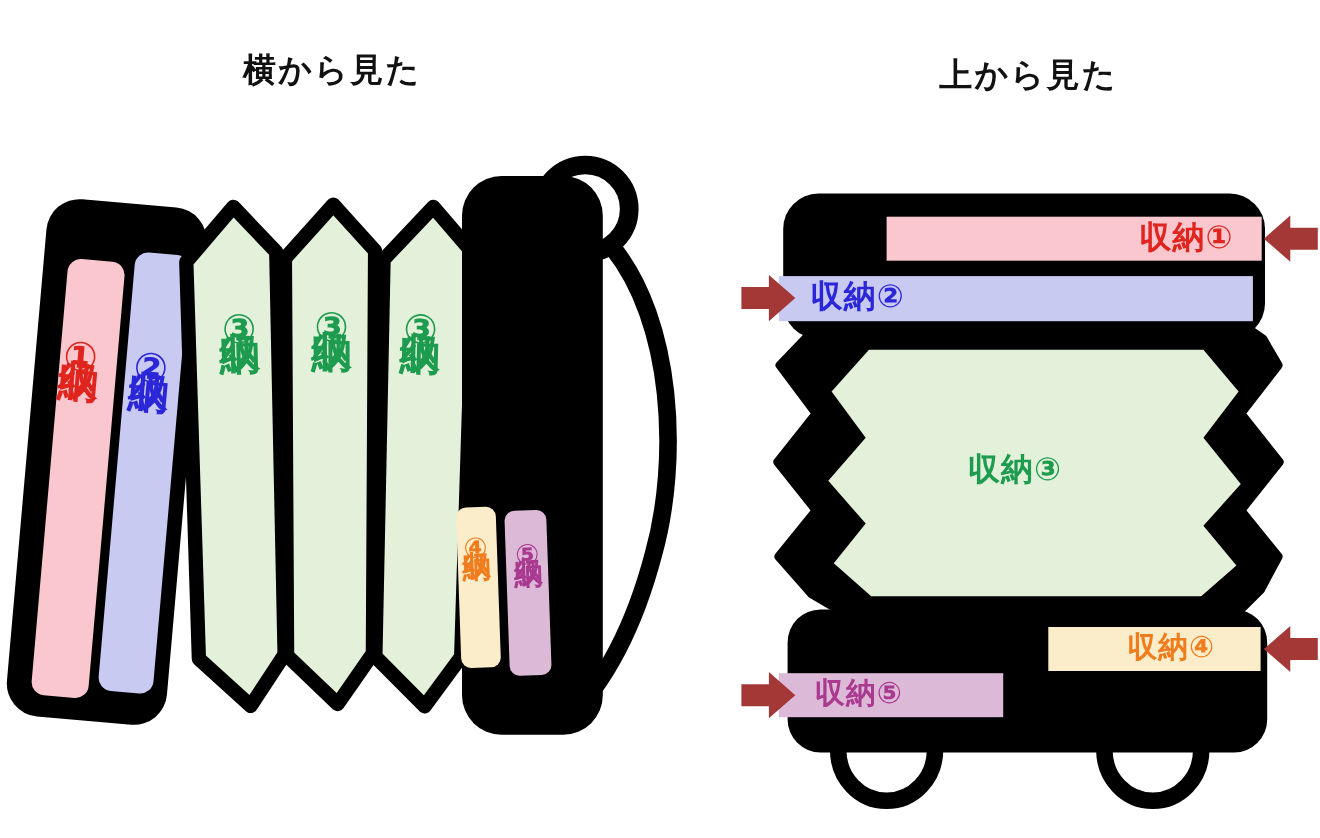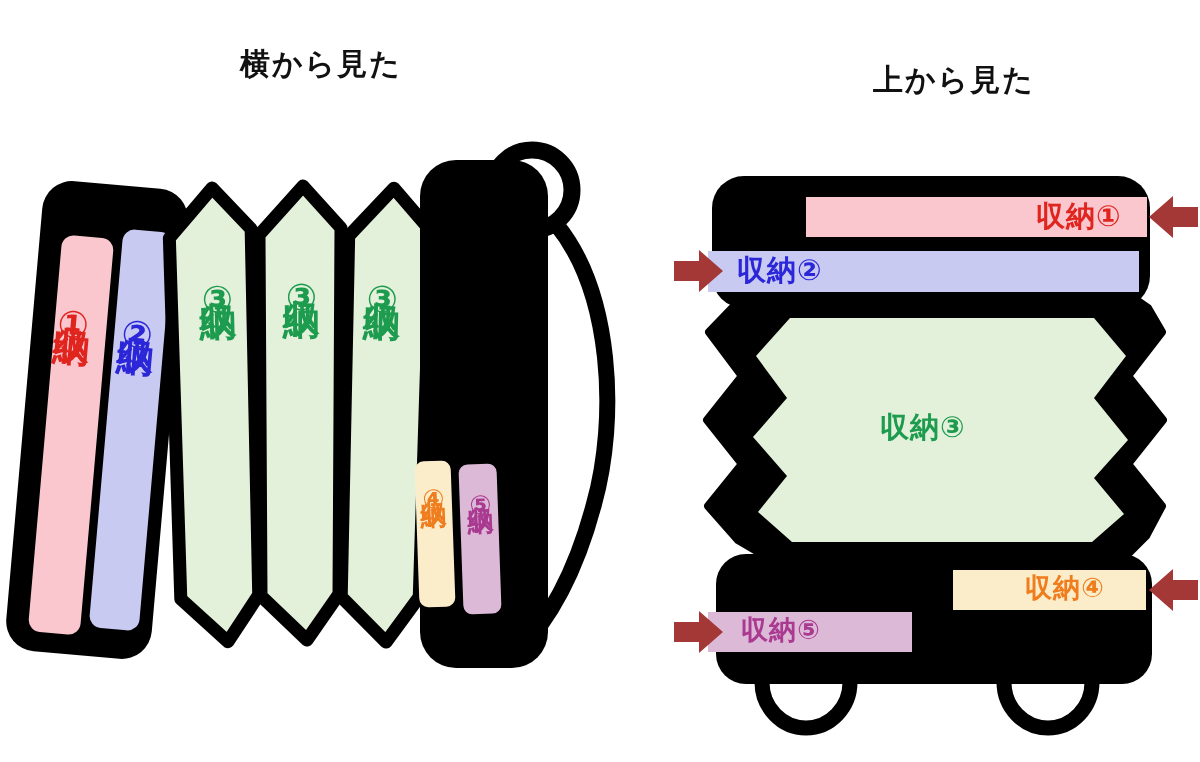--- a/index.html
+++ b/index.html
@@ -16,28 +16,28 @@
     overflow: hidden;
   }
   #bag-svg {
     position: absolute;
     left: 0;
     top: 0;
   }
   .view-title {
     position: absolute;
     width: 200px;
-    text-align: right;
+    text-align: center;
     font-size: 30px;
     font-weight: 600;
     color: #111111;
     letter-spacing: 2px;
   }
   #side-title { left: 202px; top: 44px; }
-  #top-title  { left: 835px; top: 60px; }
+  #top-title  { left: 835px; top: 48px; }
 
   .lbl {
     position: absolute;
     font-weight: 700;
     line-height: 1.05;
     white-space: nowrap;
   }
   .vert {
     writing-mode: vertical-rl;
     text-orientation: upright;

